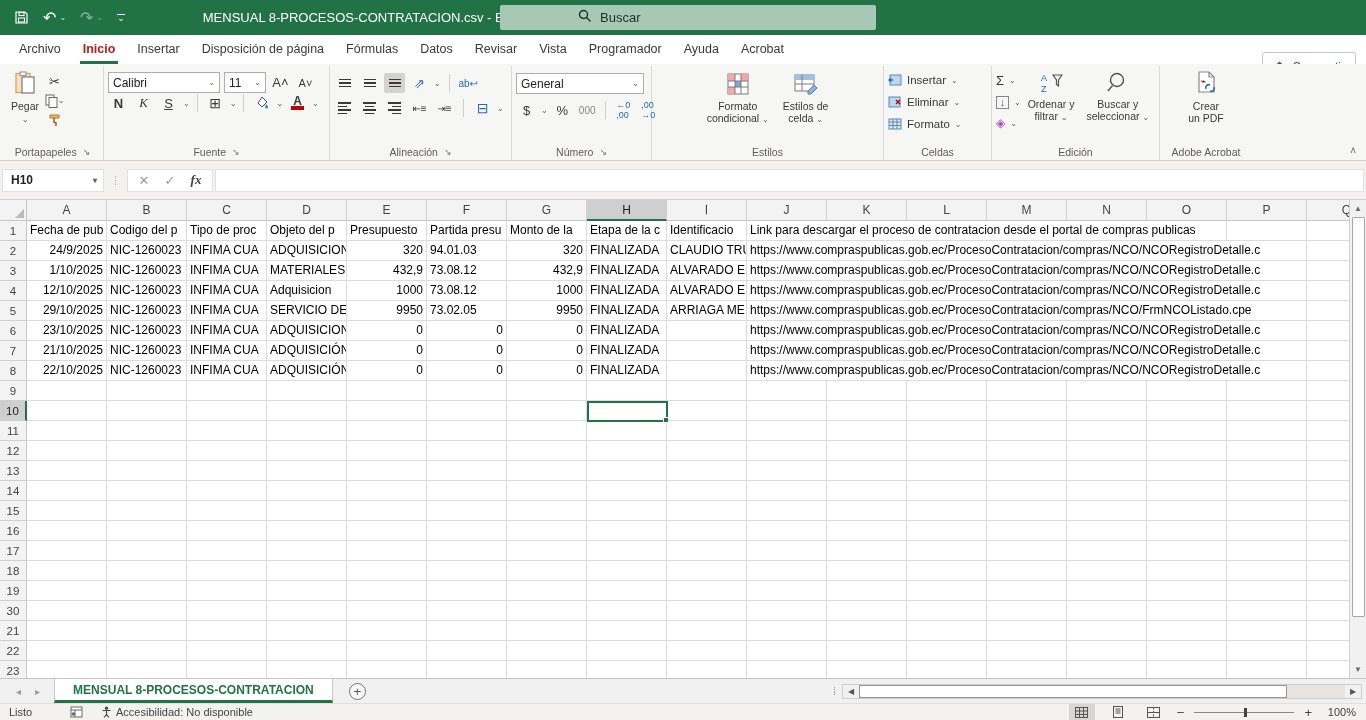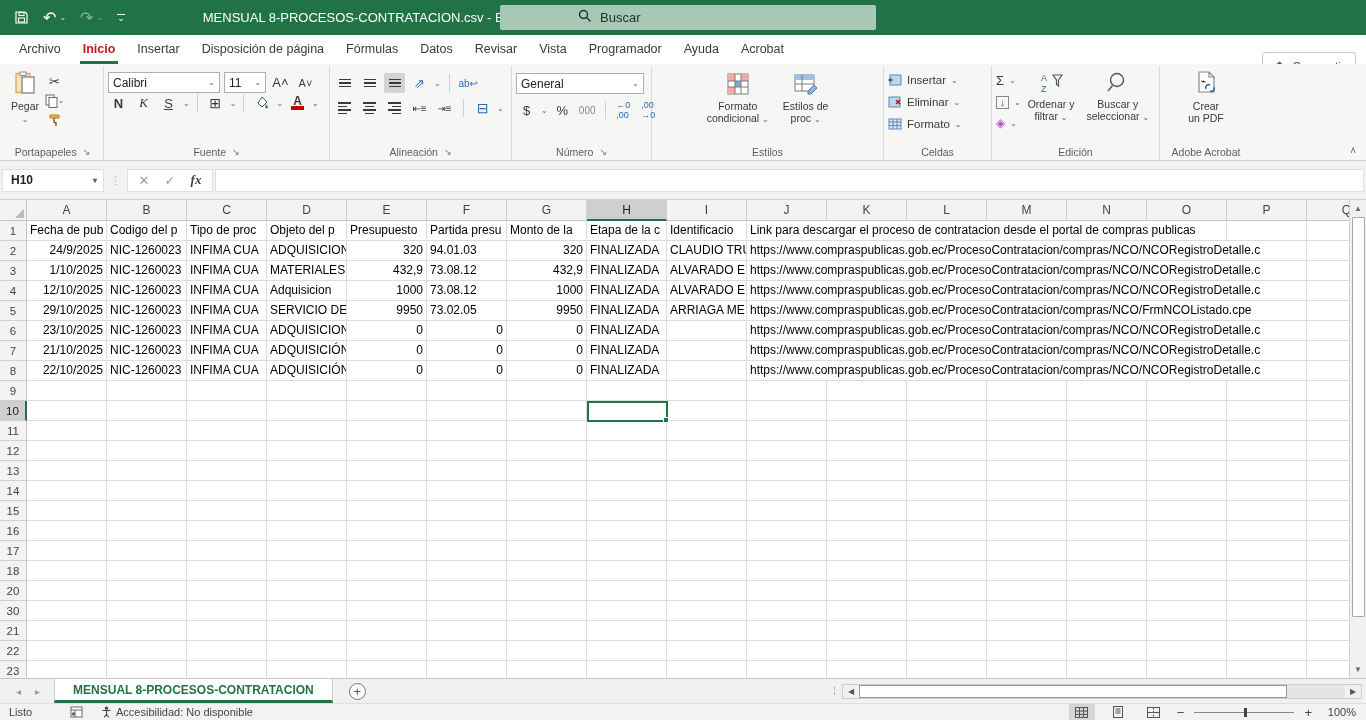--- a/index.html
+++ b/index.html
@@ -354,21 +354,21 @@
 condicional</span> <span class="caret">⌄</span></span>
         </div>
         <div class="bigbtn">
           <svg width="26" height="26" viewBox="0 0 26 26">
               <rect x="2" y="4" width="19" height="16" fill="#fff" stroke="#7b7b7b"></rect>
               <rect x="2" y="4" width="19" height="5" fill="#9cc3e5"></rect>
               <path d="M2 13h19M9 4v16" stroke="#7b7b7b" fill="none"></path>
               <path d="M15 20l6-6 3 3-6 6h-3z" fill="#8db3e2" stroke="#5a7da5"></path>
             </svg>
           <span class="blabel"><span>Estilos de
-proc</span> <span class="caret">⌄</span></span>
+celda</span> <span class="caret">⌄</span></span>
         </div>
       </div>
       <div class="rg-label">
           <span>Estilos</span>
         </div>
     </div>
 
     <div class="rgroup" style="width:108px;">
       <div class="rg-body">
         <div class="stack3" style="padding-top:6px; gap:6px;">
@@ -870,21 +870,21 @@
             <div class="gc" style="width: 80px;"></div>
             <div class="gc" style="width: 80px;"></div>
             <div class="gc" style="width: 80px;"></div>
             <div class="gc" style="width: 80px;"></div>
             <div class="gc" style="width: 80px;"></div>
             <div class="gc" style="width: 80px;"></div>
             <div class="gc" style="width: 80px;"></div>
             <div class="gc" style="width: 80px;"></div>
           </div>
           <div class="grow">
-            <div class="rh">20</div>
+            <div class="rh">19</div>
             <div class="gc" style="width: 80px;"></div>
             <div class="gc" style="width: 80px;"></div>
             <div class="gc" style="width: 80px;"></div>
             <div class="gc" style="width: 80px;"></div>
             <div class="gc" style="width: 80px;"></div>
             <div class="gc" style="width: 80px;"></div>
             <div class="gc" style="width: 80px;"></div>
             <div class="gc" style="width: 80px;"></div>
             <div class="gc" style="width: 80px;"></div>
             <div class="gc" style="width: 80px;"></div>

